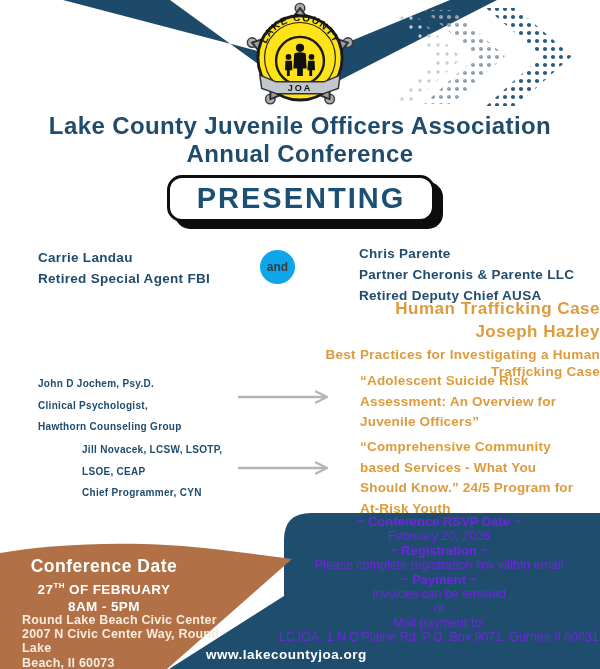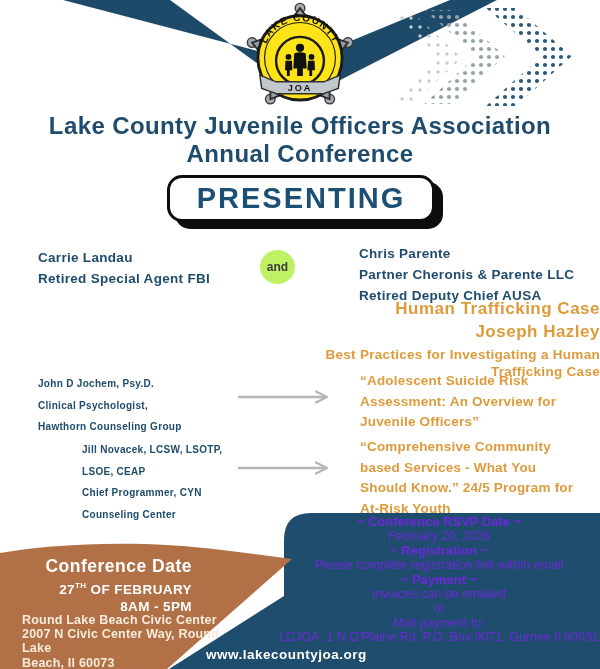--- a/index.html
+++ b/index.html
@@ -22,21 +22,21 @@
   
   .presenting { left:167px; top:175px; width:268px; height:47px; background:#ffffff;
                 border:3px solid #0d0d0d; border-radius:15px; box-shadow:8px 7px 0 #0d0d0d;
                 display:flex; align-items:center; justify-content:center;
                 color:#1c4f74; font-weight:800; font-size:29px; letter-spacing:2px; z-index:2; }
 
   .navy-block { color:#1f4b6d; font-weight:700; font-size:13.5px; line-height:21px; letter-spacing:.3px; }
   .headliner-left  { left:38px;  top:247px; }
   .headliner-right { left:359px; top:243px; }
   .and-circle { left:260px; top:250px; width:35px; height:34px; border-radius:50%;
-                background:#bef264; color:#3c3c3c; font-weight:700; font-size:12px;
+                background:#0ea5e9; color:#3c3c3c; font-weight:700; font-size:12px;
                 display:flex; align-items:center; justify-content:center; }
 
   .case-block { left:0; top:298px; width:600px; text-align:right; color:#dd9b3c; font-weight:800; }
   .case-big   { font-size:17px; line-height:22.5px; letter-spacing:.5px; }
   .case-small { font-size:13.5px; line-height:17px; letter-spacing:.3px; }
 
   .session-left { left:38px; font-weight:700; color:#1f4b6d; font-size:10px; line-height:21.5px; letter-spacing:.3px; }
   .s1-left { top:373px; } .s2-left { top:439px;margin-left:44px; }
   .arrow-svg { left:236px; width:100px; height:18px; }
   .a1 { top:388px; } .a2 { top:459px; }
@@ -46,21 +46,21 @@
   
   .bottom-svg { left:0; top:500px; width:600px; height:169px; z-index:0; }
 
   .rsvp { left:278px; top:515px; width:322px; text-align:center; color:#6d28d9;
           font-size:12.5px; line-height:14.4px; z-index:2; }
   .rsvp .hd { font-weight:700; font-size:13px; }
   .rsvp .nowrap { white-space:nowrap; }
   .website { left:206px; top:647px; color:#ffffff; font-weight:800; font-size:13.5px;
              letter-spacing:.5px; z-index:2; cursor:pointer; }
 
-  .date-panel { left:16px; top:556px; width:176px; text-align:right; color:#ffffff; z-index:2; }
+  .date-panel { left:16px; top:556px; width:176px; text-align:center; color:#ffffff; z-index:2; }
   .dp-heading { font-size:17.5px; font-weight:800; letter-spacing:.5px; line-height:20px; }
   .dp-line { font-size:13.5px; font-weight:800; letter-spacing:.4px; line-height:15.5px; margin-top:2px; }
   .dp-sup { font-size:8px; vertical-align:super; }
   .venue { left:22px; top:613px; width:210px; color:#f7ecdd; font-weight:700;
            font-size:12.5px; line-height:14.2px; letter-spacing:.2px; z-index:2; }
 </style>
 </head>
 <body>
 
 <svg class="abs band-svg" viewBox="0 0 600 115" xmlns="http://www.w3.org/2000/svg">
@@ -153,21 +153,20 @@
 <svg class="abs arrow-svg a1" viewBox="0 0 100 18" xmlns="http://www.w3.org/2000/svg">
   <line x1="3" y1="9" x2="88" y2="9" stroke="#b5b5b5" stroke-width="2.4" stroke-linecap="round"></line>
   <path d="M80,3.5 L91,9 L80,14.5" fill="none" stroke="#b5b5b5" stroke-width="2.4" stroke-linecap="round" stroke-linejoin="round"></path>
 </svg>
 <div class="abs topic t1">“Adolescent Suicide Risk Assessment: An Overview for Juvenile Officers”</div>
 
 <div class="abs session-left s2-left">
   <div>Jill Novacek, LCSW, LSOTP,</div>
   <div>LSOE, CEAP</div>
   <div>Chief Programmer, CYN</div>
-  <div>Counseling Center</div>
 </div>
 <svg class="abs arrow-svg a2" viewBox="0 0 100 18" xmlns="http://www.w3.org/2000/svg">
   <line x1="3" y1="9" x2="88" y2="9" stroke="#b5b5b5" stroke-width="2.4" stroke-linecap="round"></line>
   <path d="M80,3.5 L91,9 L80,14.5" fill="none" stroke="#b5b5b5" stroke-width="2.4" stroke-linecap="round" stroke-linejoin="round"></path>
 </svg>
 <div class="abs topic t2">“Comprehensive Community based Services - What You Should Know.” 24/5 Program for At-Risk Youth</div>
 
 <svg class="abs bottom-svg" viewBox="0 0 600 169" xmlns="http://www.w3.org/2000/svg">
   <path d="M311,13 H600 V169 H169 L284,96 L284,40 Q284,13 311,13 Z" fill="#1e4d6e"></path>
   <path d="M0,53 C60,43 140,40 222,50 L292,59 L167,169 L0,169 Z" fill="#b17045"></path>

